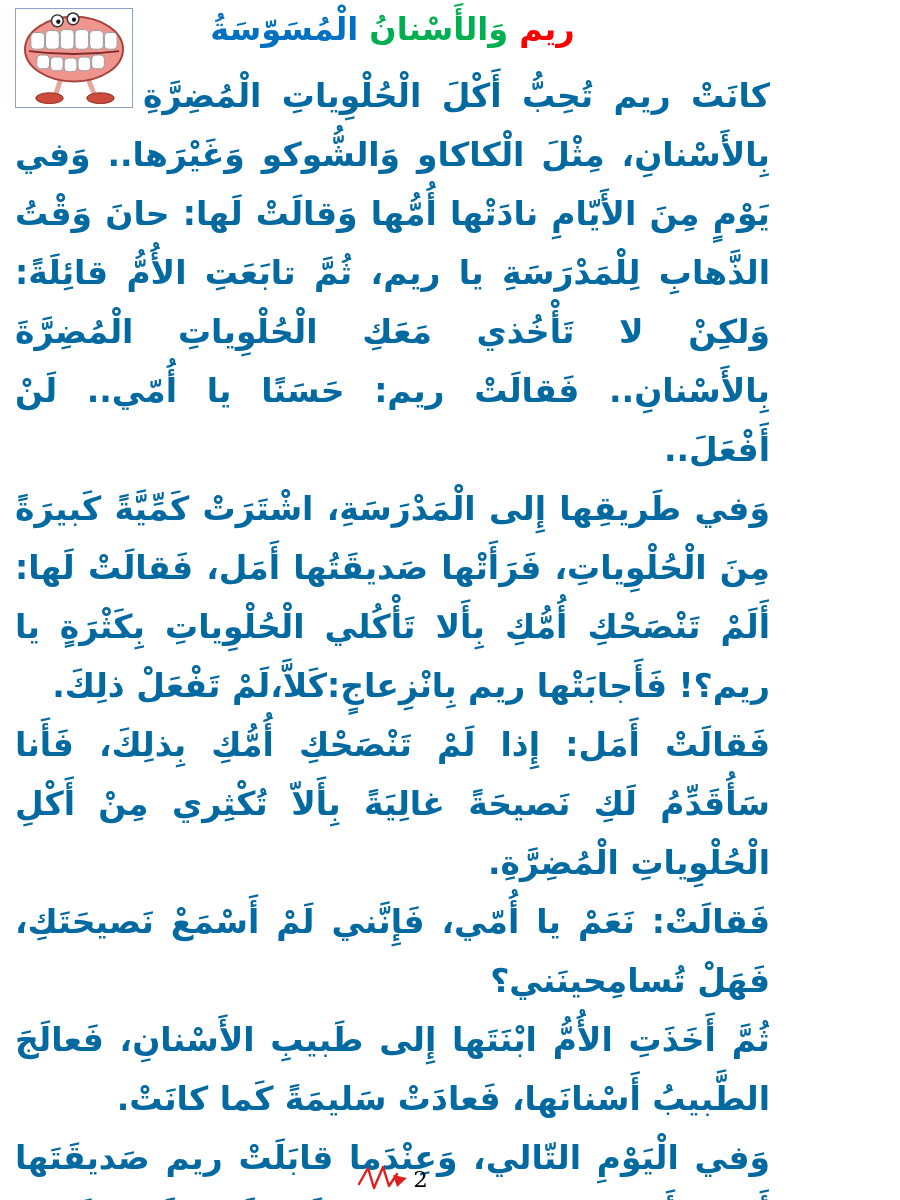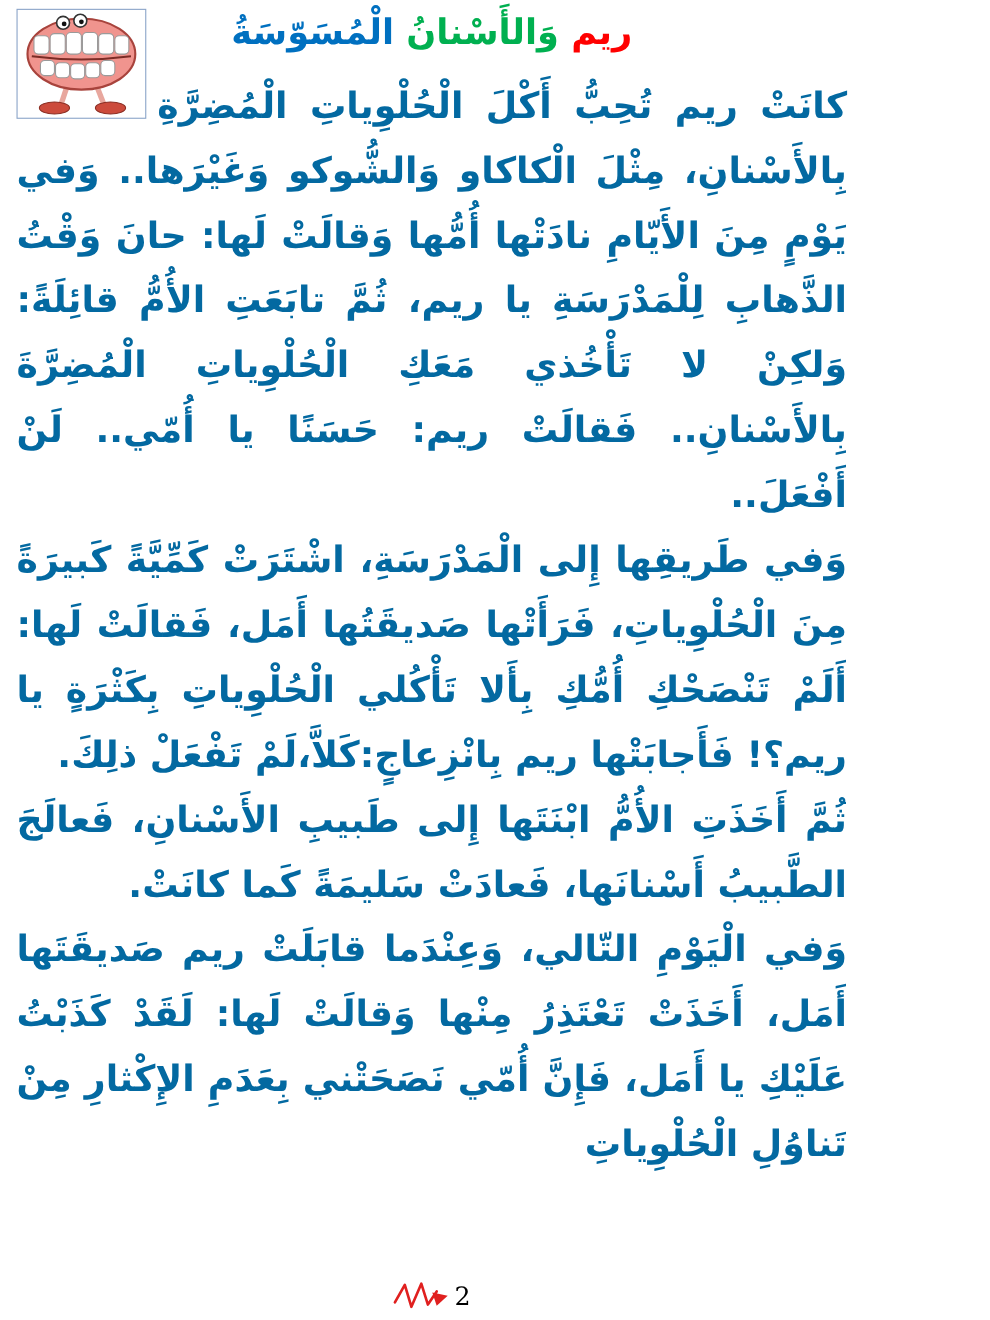--- a/index.html
+++ b/index.html
@@ -107,20 +107,22 @@
 
   <h1 class="title">
     <span style="color: rgb(255, 0, 0);">ريم</span>
     <span style="color: rgb(0, 176, 80);">وَالأَسْنانُ</span>
     <span style="color: rgb(0, 112, 192);">الْمُسَوّسَةُ</span>
   </h1>
 
   <div class="content">
     <p>كانَتْ ريم تُحِبُّ أَكْلَ الْحُلْوِياتِ الْمُضِرَّةِ بِالأَسْنانِ، مِثْلَ الْكاكاو وَالشُّوكو وَغَيْرَها.. وَفي يَوْمٍ مِنَ الأَيّامِ نادَتْها أُمُّها وَقالَتْ لَها: حانَ وَقْتُ الذَّهابِ لِلْمَدْرَسَةِ يا ريم، ثُمَّ تابَعَتِ الأُمُّ قائِلَةً: وَلكِنْ لا تَأْخُذي مَعَكِ الْحُلْوِياتِ الْمُضِرَّةَ بِالأَسْنانِ.. فَقالَتْ ريم: حَسَنًا يا أُمّي.. لَنْ أَفْعَلَ..</p>
     <p>وَفي طَريقِها إِلى الْمَدْرَسَةِ، اشْتَرَتْ كَمِّيَّةً كَبيرَةً مِنَ الْحُلْوِياتِ، فَرَأَتْها صَديقَتُها أَمَل، فَقالَتْ لَها: أَلَمْ تَنْصَحْكِ أُمُّكِ بِأَلا تَأْكُلي الْحُلْوِياتِ بِكَثْرَةٍ يا ريم؟! فَأَجابَتْها ريم بِانْزِعاجٍ:كَلاَّ،لَمْ تَفْعَلْ ذلِكَ.</p>
+    <p>فَقالَتْ أَمَل: إِذا لَمْ تَنْصَحْكِ أُمُّكِ بِذلِكَ، فَأَنا سَأُقَدِّمُ لَكِ نَصيحَةً غالِيَةً بِأَلاّ تُكْثِري مِنْ أَكْلِ الْحُلْوِياتِ الْمُضِرَّةِ.</p>
+    <p>فَقالَتْ: نَعَمْ يا أُمّي، فَإِنَّني لَمْ أَسْمَعْ نَصيحَتَكِ، فَهَلْ تُسامِحينَني؟</p>
     <p>ثُمَّ أَخَذَتِ الأُمُّ ابْنَتَها إِلى طَبيبِ الأَسْنانِ، فَعالَجَ الطَّبيبُ أَسْنانَها، فَعادَتْ سَليمَةً كَما كانَتْ.</p>
     <p>وَفي الْيَوْمِ التّالي، وَعِنْدَما قابَلَتْ ريم صَديقَتَها أَمَل، أَخَذَتْ تَعْتَذِرُ مِنْها وَقالَتْ لَها: لَقَدْ كَذَبْتُ عَلَيْكِ يا أَمَل، فَإِنَّ أُمّي نَصَحَتْني بِعَدَمِ الإِكْثارِ مِنْ تَناوُلِ الْحُلْوِياتِ</p>
   </div>
 
   <div class="footer">
     <span class="red-arrow">
       <svg width="52" height="34" viewBox="0 0 52 34" aria-hidden="true">
         <path d="M2 22 L11 6 L17 26 L26 5 L32 24 L40 12" stroke="#e0201f" stroke-width="2.4" fill="none" stroke-linejoin="round" stroke-linecap="round"></path>
         <path d="M36 13 L50 16 L40 25 Z" fill="#e0201f"></path>
       </svg>

